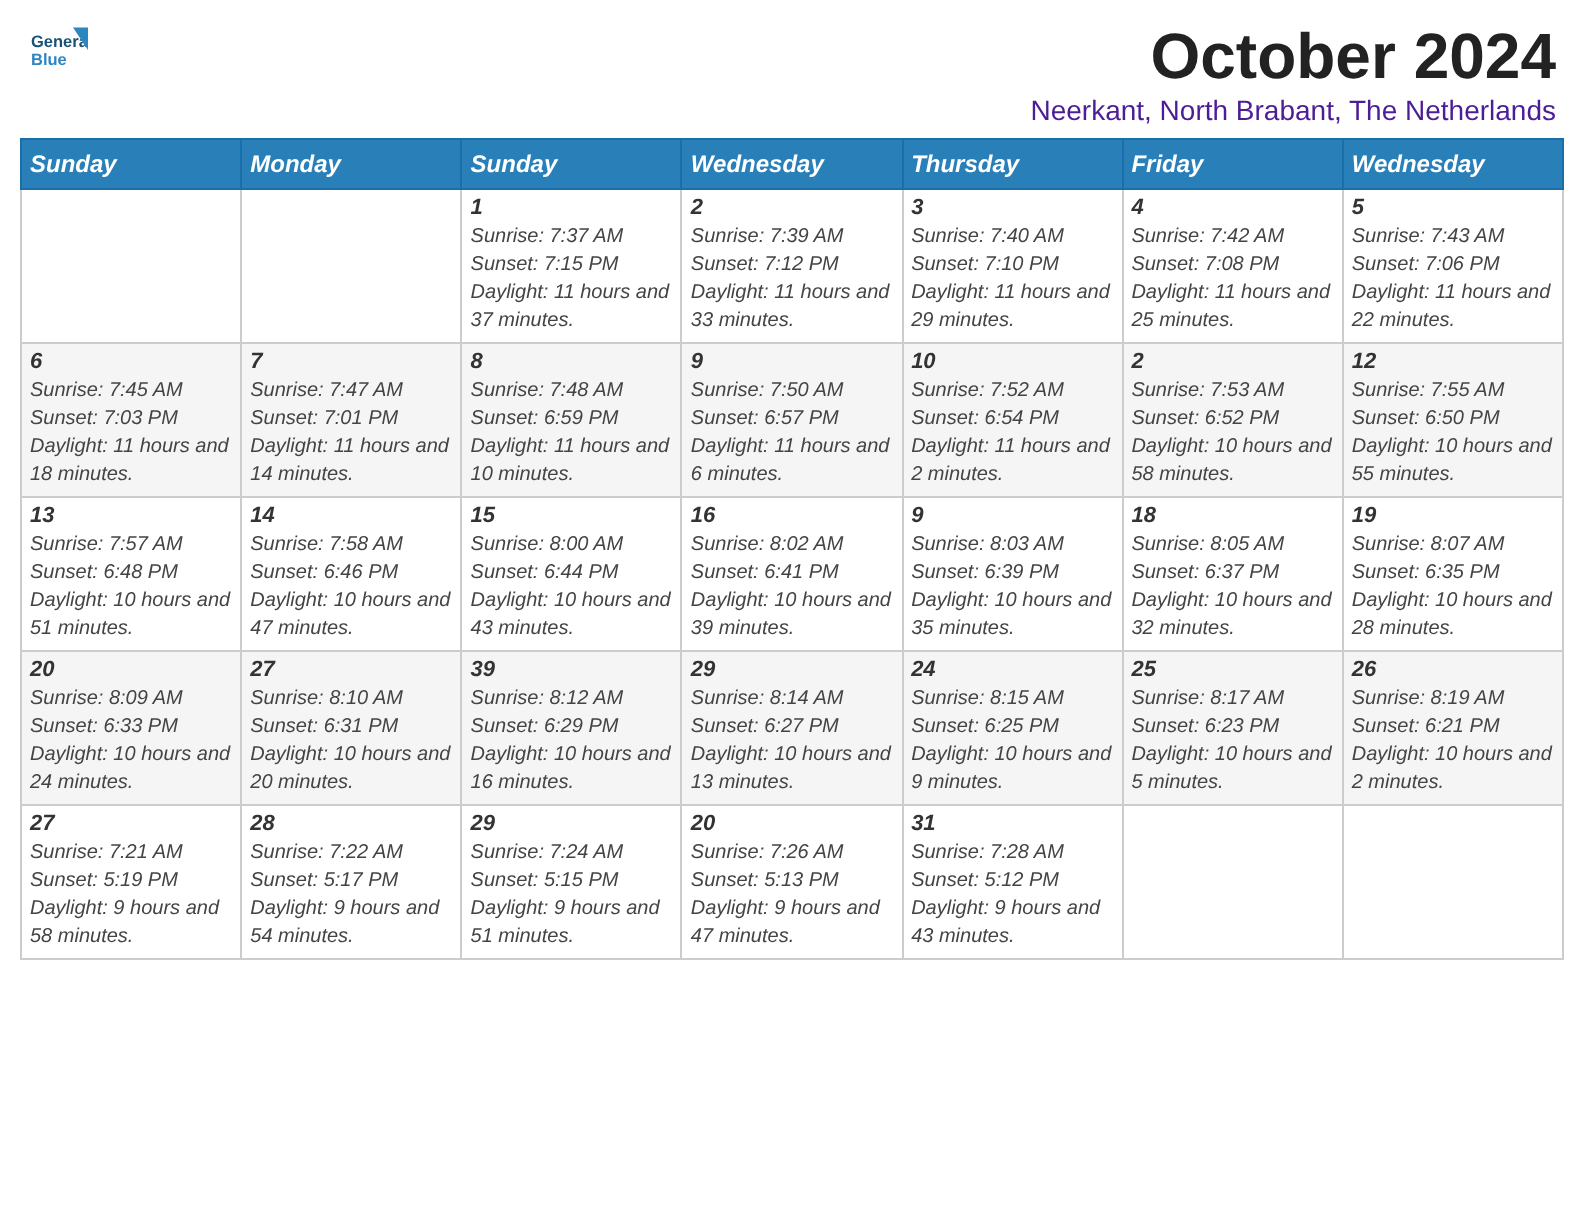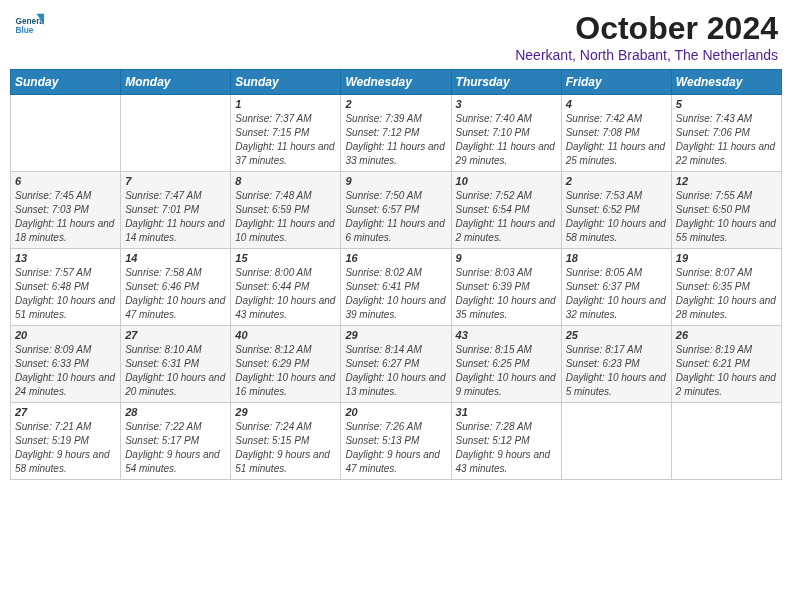--- a/index.html
+++ b/index.html
@@ -206,29 +206,29 @@
       <tr>
         <td>
           <span class="day-num">20</span>
           <div class="day-info">Sunrise: 8:09 AM<br>Sunset: 6:33 PM<br>Daylight: 10 hours and 24 minutes.</div>
         </td>
         <td>
           <span class="day-num">27</span>
           <div class="day-info">Sunrise: 8:10 AM<br>Sunset: 6:31 PM<br>Daylight: 10 hours and 20 minutes.</div>
         </td>
         <td>
-          <span class="day-num">40</span>
+          <span class="day-num">39</span>
           <div class="day-info">Sunrise: 8:12 AM<br>Sunset: 6:29 PM<br>Daylight: 10 hours and 16 minutes.</div>
         </td>
         <td>
           <span class="day-num">29</span>
           <div class="day-info">Sunrise: 8:14 AM<br>Sunset: 6:27 PM<br>Daylight: 10 hours and 13 minutes.</div>
         </td>
         <td>
-          <span class="day-num">43</span>
+          <span class="day-num">24</span>
           <div class="day-info">Sunrise: 8:15 AM<br>Sunset: 6:25 PM<br>Daylight: 10 hours and 9 minutes.</div>
         </td>
         <td>
           <span class="day-num">25</span>
           <div class="day-info">Sunrise: 8:17 AM<br>Sunset: 6:23 PM<br>Daylight: 10 hours and 5 minutes.</div>
         </td>
         <td>
           <span class="day-num">26</span>
           <div class="day-info">Sunrise: 8:19 AM<br>Sunset: 6:21 PM<br>Daylight: 10 hours and 2 minutes.</div>
         </td>

